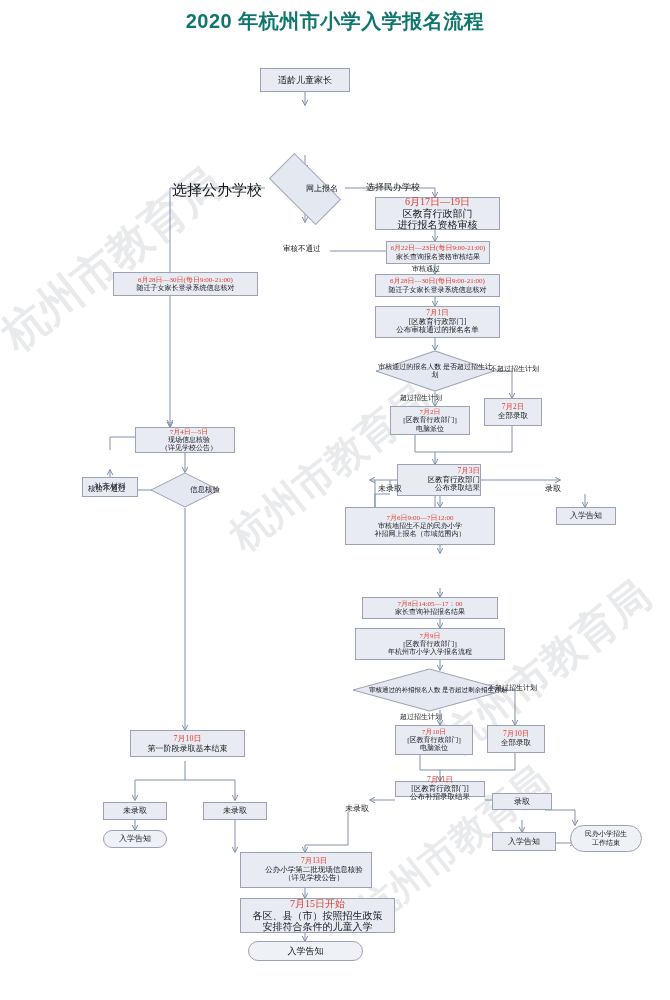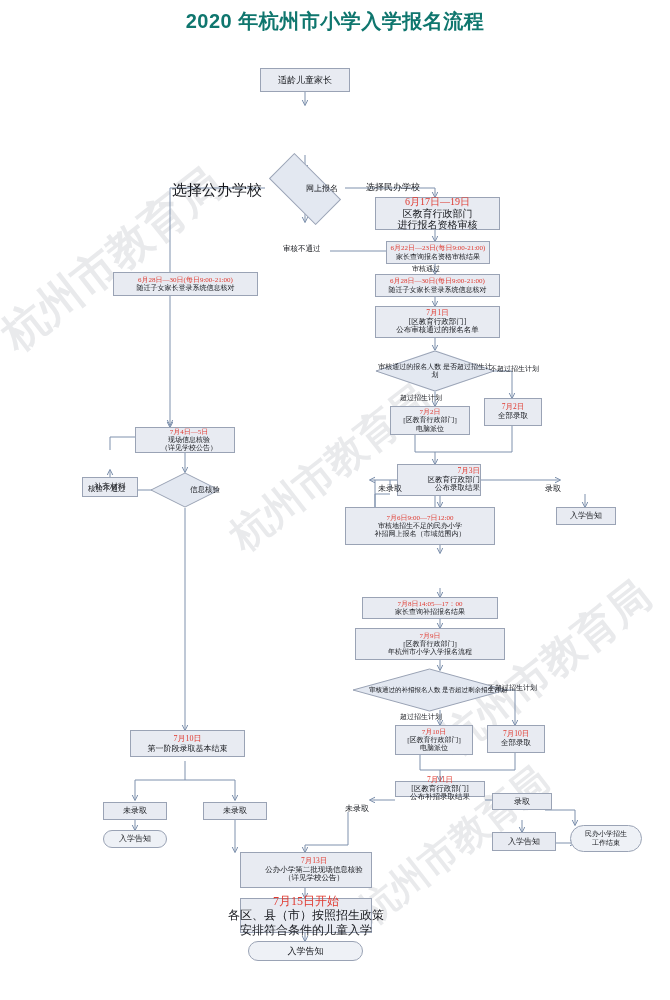--- a/index.html
+++ b/index.html
@@ -353,21 +353,21 @@
   <div class="node term" style="left:103px;top:830px;width:64px;height:18px;font-size:8px;">
     <span class="ln">入学告知</span>
   </div>
 
   <div class="node" style="left:240px;top:852px;width:132px;height:36px;font-size:7.5px;padding-left:16px;">
     <span class="ln dt">7月13日</span>
     <span class="ln">公办小学第二批现场信息核验</span>
     <span class="ln">（详见学校公告）</span>
   </div>
 
-  <div class="node" style="left:240px;top:898px;width:132px;height:35px;font-size:12px;text-align:right;">
+  <div class="node" style="left:240px;top:898px;width:155px;height:35px;font-size:10px;text-align:right;">
     <span class="ln dt">7月15日开始</span>
     <span class="ln">各区、县（市）按照招生政策</span>
     <span class="ln">安排符合条件的儿童入学</span>
   </div>
 
   <div class="node term" style="left:248px;top:941px;width:115px;height:20px;font-size:9px;">
     <span class="ln">入学告知</span>
   </div>
 
 </div>

